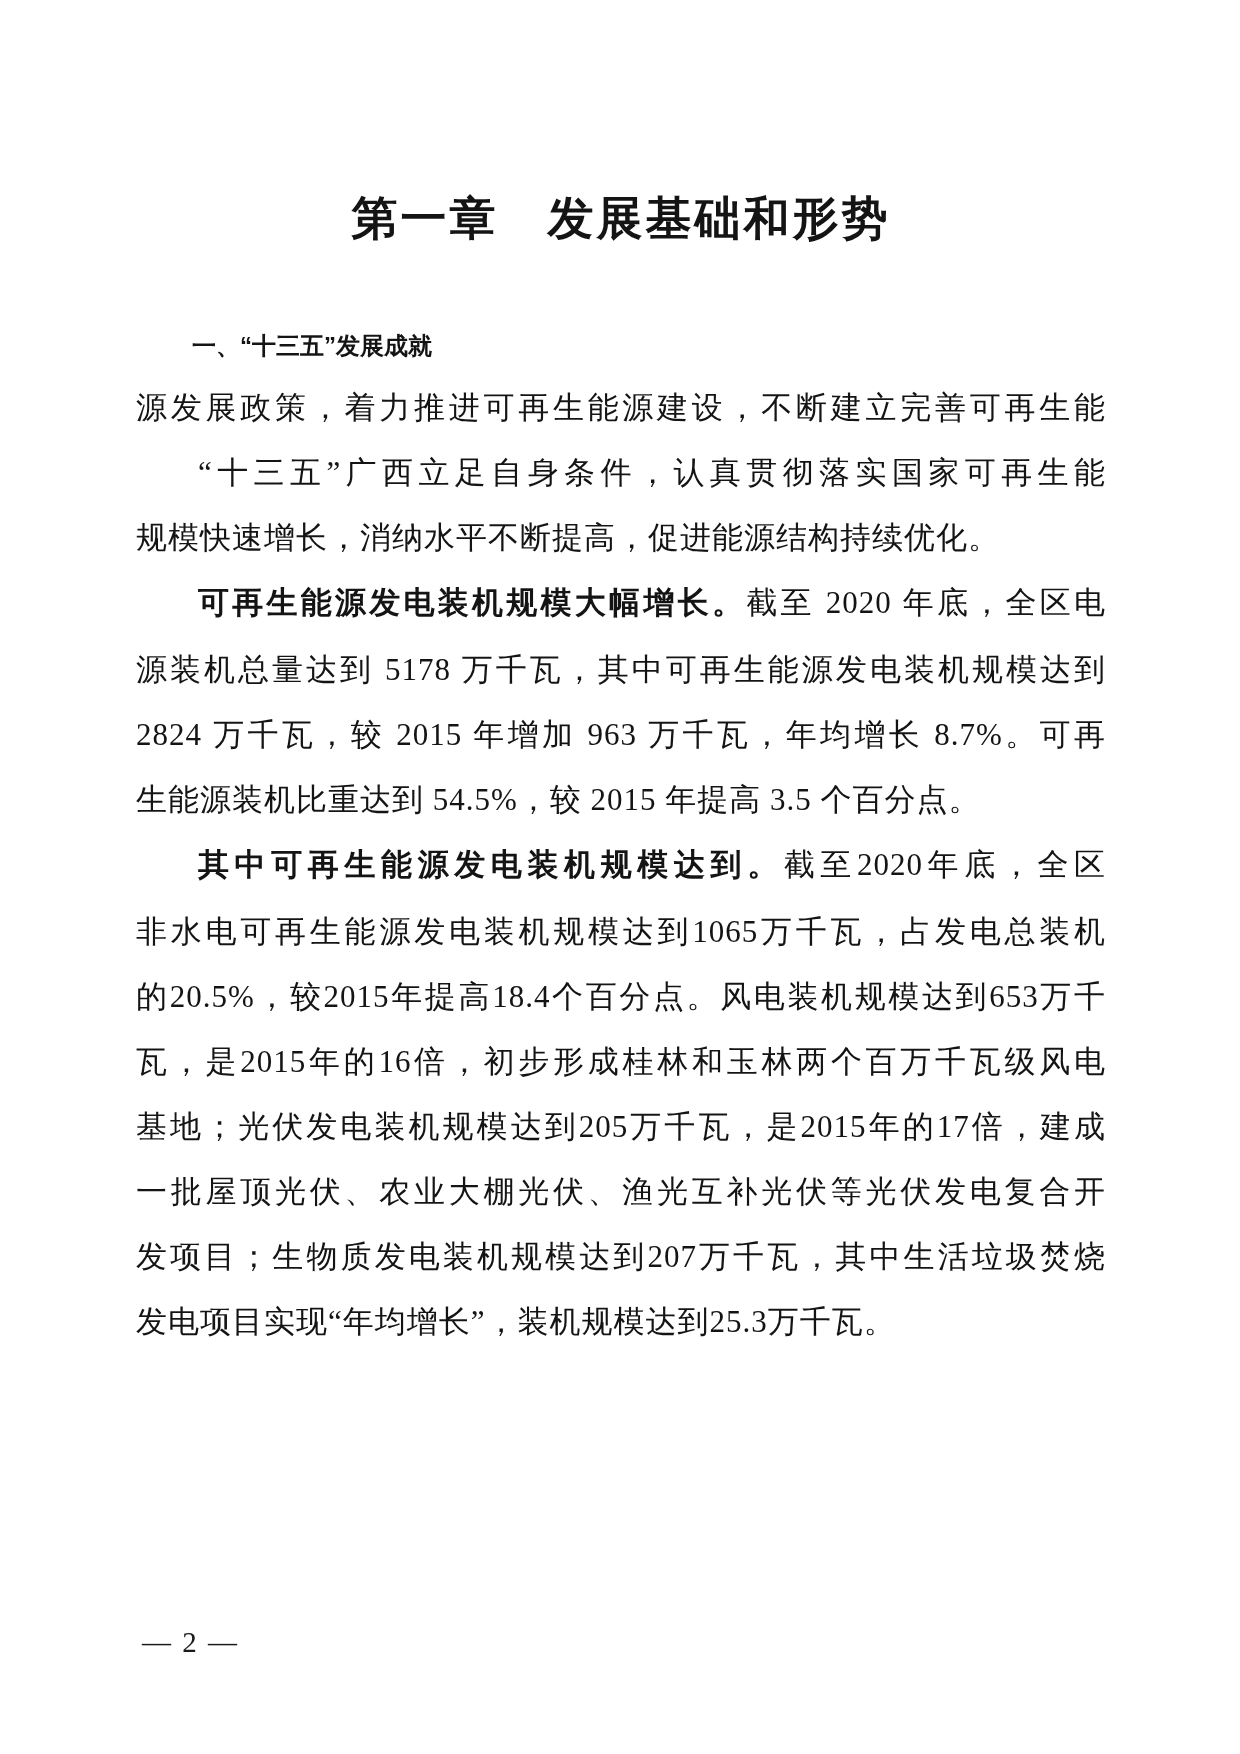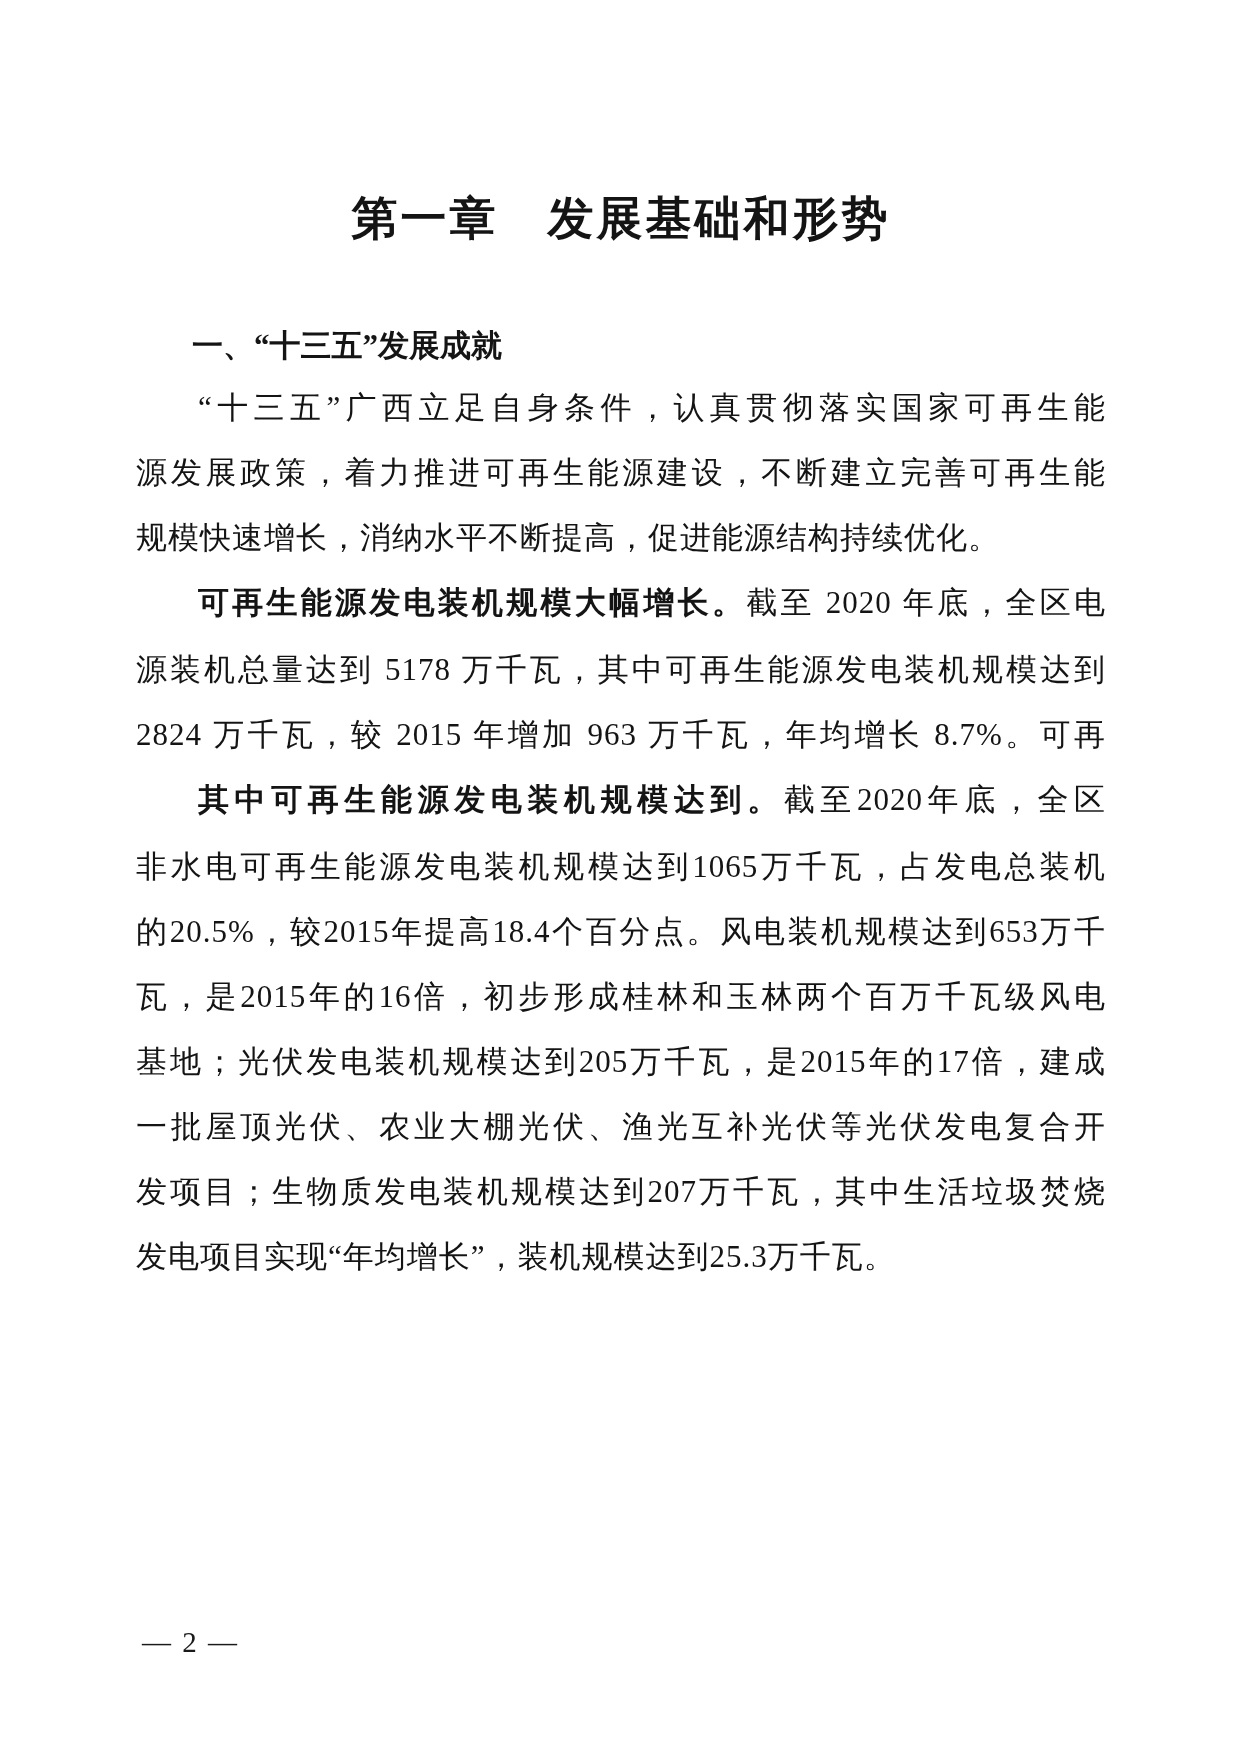--- a/index.html
+++ b/index.html
@@ -28,24 +28,24 @@
     text-align: center;
     font-size: 46px;
     line-height: 62px;
     font-weight: 700;
     letter-spacing: 3px;
     font-family: "Liberation Serif", "DejaVu Serif", serif;
   }
   .section-heading {
     margin: 78px 0 0 0;
     padding-left: 56px;
-    font-size: 31px;
+    font-size: 24px;
     line-height: 36px;
     font-weight: 700;
-    font-family: Liberation Serif, serif;
+    font-family: Liberation Sans, sans-serif;
   }
   .paragraph {
     font-size: 31px;
     line-height: 65px;
     letter-spacing: 1px;
   }
   .paragraph.first {
     margin-top: 11px;
   }
   .subsection-heading {
@@ -85,30 +85,31 @@
 </head>
 <body>
 
 <div class="page">
   <div class="content">
     <h1 class="chapter-title">第一章　发展基础和形势</h1>
 
     <h2 class="section-heading">一、“十三五”发展成就</h2>
 
     <div class="paragraph first">
+        <div class="line"><span>源发展政策，着力推进可再生能源建设，不断建立完善可再生能</span></div>
         <div class="line indent"><span>“十三五”广西立足自身条件，认真贯彻落实国家可再生能</span></div>
-        <div class="line"><span>源发展政策，着力推进可再生能源建设，不断建立完善可再生能</span></div>
         <div class="line last"><span>规模快速增长，消纳水平不断提高，促进能源结构持续优化。</span></div>
       </div>
 
 
     <div class="paragraph">
         <div class="line indent"><span class="lead-bold">可再生能源发电装机规模大幅增长。</span><span>截至 2020 年底，全区电</span></div>
         <div class="line"><span>源装机总量达到 5178 万千瓦，其中可再生能源发电装机规模达到</span></div>
         <div class="line"><span>2824 万千瓦，较 2015 年增加 963 万千瓦，年均增长 8.7%。可再</span></div>
+        <div class="line last"><span>生能源装机比重达到 54.5%，较 2015 年提高 3.5 个百分点。</span></div>
       </div>
 
     <div class="paragraph">
         <div class="line indent"><span class="lead-bold">其中可再生能源发电装机规模达到。</span><span>截至2020年底，全区</span></div>
         <div class="line"><span>非水电可再生能源发电装机规模达到1065万千瓦，占发电总装机</span></div>
         <div class="line"><span>的20.5%，较2015年提高18.4个百分点。风电装机规模达到653万千</span></div>
         <div class="line"><span>瓦，是2015年的16倍，初步形成桂林和玉林两个百万千瓦级风电</span></div>
         <div class="line"><span>基地；光伏发电装机规模达到205万千瓦，是2015年的17倍，建成</span></div>
         <div class="line"><span>一批屋顶光伏、农业大棚光伏、渔光互补光伏等光伏发电复合开</span></div>
         <div class="line"><span>发项目；生物质发电装机规模达到207万千瓦，其中生活垃圾焚烧</span></div>

